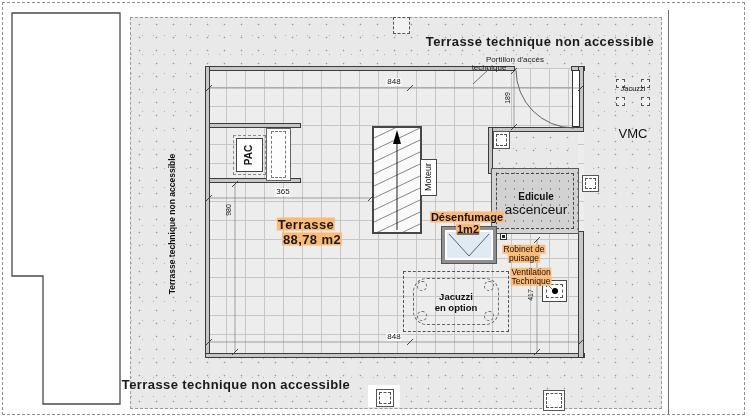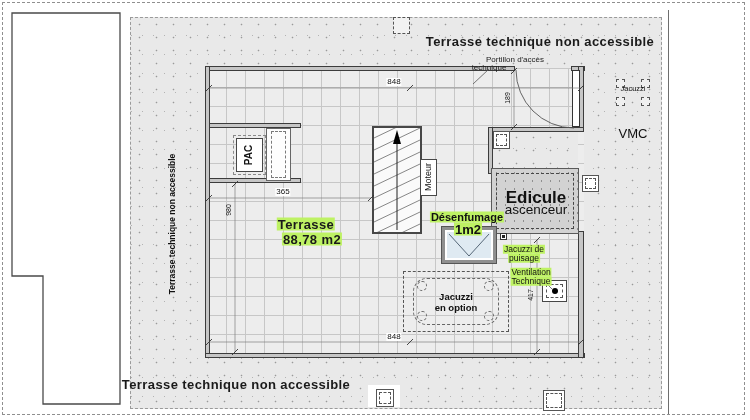--- a/index.html
+++ b/index.html
@@ -60,21 +60,21 @@
   .robinet{left:500px;top:233px;width:7px;height:7px;background:#fff;border:1px solid #333;box-sizing:border-box;}
   .robinet::after{content:"";position:absolute;left:1px;top:1px;width:3px;height:3px;background:#222;}
   .leaf{left:572px;top:70px;width:8px;height:57px;background:#fff;border:1px solid #333;box-sizing:border-box;}
   
   .lbl{position:absolute;transform:translate(-50%,-50%);white-space:nowrap;text-align:center;line-height:1;}
   .rot{transform:translate(-50%,-50%) rotate(-90deg);}
   .ttl{font-size:13px;font-weight:700;letter-spacing:.4px;color:#1a1a1a;}
   .dim{font-size:8px;color:#111;background:#fff;padding:0 1px;}
   .dimr{font-size:7px;color:#111;}
   .small{font-size:8px;color:#1a1a1a;}
-  .wbg{background:#bef264;padding:0 1px;}
+  .wbg{background:#fdba74;padding:0 1px;}
   svg{position:absolute;left:0;top:0;pointer-events:none;}
 </style>
 </head>
 <body>
 
 <div class="canvas">
 
   <svg width="750" height="420">
     <path d="M12,13 H120 V404 H43 V276 H12 Z" fill="#ffffff" stroke="#4a4a4a" stroke-width="1.3"></path>
   </svg>
@@ -185,26 +185,26 @@
   <div class="lbl rot" style="left:249px;top:155px;font-size:10px;font-weight:700;">PAC</div>
   <div class="lbl dim" style="left:283px;top:192px;">365</div>
   <div class="lbl dimr rot" style="left:228px;top:210px;">980</div>
 
   <div class="lbl ttl wbg" style="left:306px;top:224px;">Terrasse</div>
   <div class="lbl ttl wbg" style="left:312px;top:239px;">88,78  m2</div>
 
   <div class="lbl rot" style="left:428px;top:177px;font-size:9px;">Moteur</div>
 
   <div class="lbl wbg" style="left:467px;top:217px;font-size:11px;font-weight:700;">Désenfumage</div>
-  <div class="lbl wbg" style="left:468px;top:229px;font-size:13px;font-weight:700;">1m2</div>
-
-  <div class="lbl" style="left:536px;top:197px;font-size:17px;font-weight:700;">Edicule</div>
+  <div class="lbl wbg" style="left:468px;top:229px;font-size:11px;font-weight:700;text-decoration:underline;">1m2</div>
+
+  <div class="lbl" style="left:536px;top:197px;font-size:10px;font-weight:700;">Edicule</div>
   <div class="lbl" style="left:536px;top:210px;font-size:13.5px;font-weight:400;">ascenceur</div>
 
-  <div class="lbl wbg" style="left:524px;top:249px;font-size:8.5px;">Jacuzzi de</div>
+  <div class="lbl wbg" style="left:524px;top:249px;font-size:8.5px;">Robinet de</div>
   <div class="lbl wbg" style="left:524px;top:258px;font-size:8.5px;">puisage</div>
 
   <div class="lbl wbg" style="left:531px;top:272px;font-size:8.5px;">Ventilation</div>
   <div class="lbl wbg" style="left:531px;top:281px;font-size:8.5px;">Technique</div>
   <div class="lbl dimr rot" style="left:530px;top:295px;">417</div>
 
   <div class="lbl" style="left:456px;top:297px;font-size:9.5px;font-weight:700;">Jacuzzi</div>
   <div class="lbl" style="left:456px;top:308px;font-size:9.5px;font-weight:600;">en option</div>
 
   <div class="lbl dim" style="left:394px;top:337px;">848</div>

